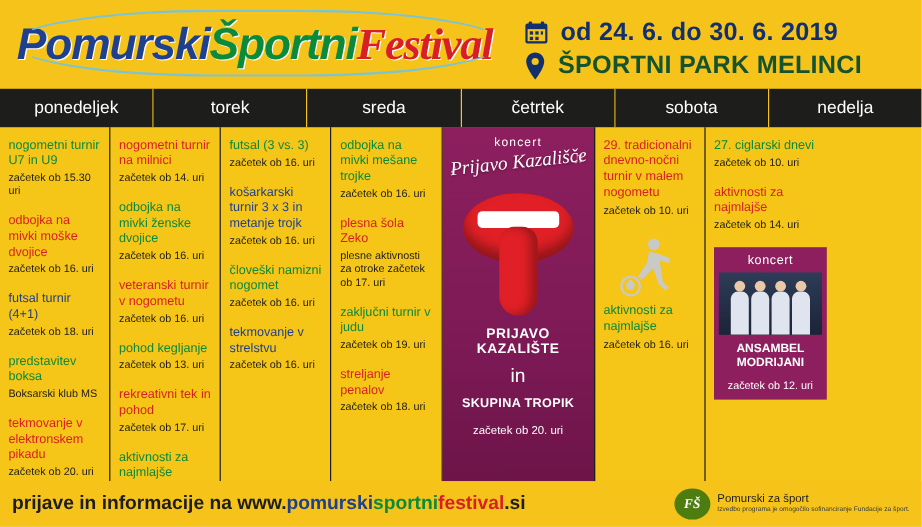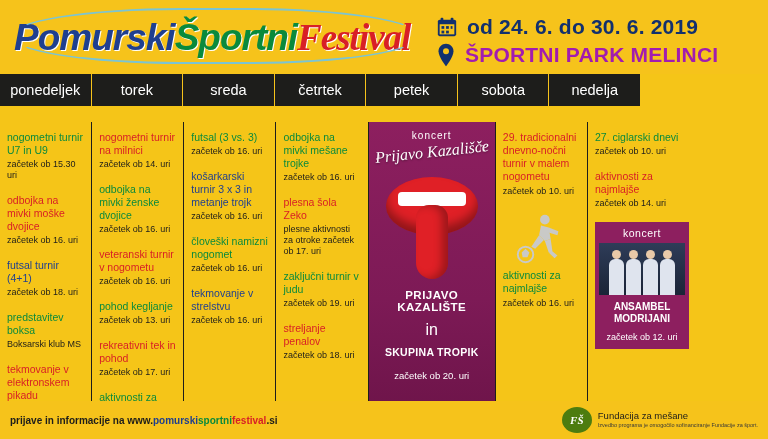--- a/index.html
+++ b/index.html
@@ -53,48 +53,47 @@
     padding: 7px 10px 7px 6px;
     display: flex; flex-direction: column; justify-content: flex-end;
   }
   .hdr-line { display: flex; align-items: center; gap: 9px; }
   .hdr-line + .hdr-line { margin-top: 4px; }
   .hdr-date {
     color: #12306e; font-size: 21px; font-weight: bold;
     letter-spacing: .2px; white-space: nowrap;
   }
   .hdr-place {
-    color: #a21caf; font-size: 21px; font-weight: bold;
+    color: #14532d; font-size: 21px; font-weight: bold;
     letter-spacing: .2px; white-space: nowrap;
   }
   .ico-cal { width: 22px; height: 22px; flex: 0 0 22px; }
   .ico-pin { width: 20px; height: 24px; flex: 0 0 20px; display:flex; justify-content:center; }
 
   
   .daybar {
     position: absolute; top: 74px; left: 0;
-    width: 640px; height: 32px;
+    width: 768px; height: 32px;
     display: flex;
   }
   .daybar .day {
     flex: 1 1 0;
     background: #1d1d1b;
     color: #ffffff;
     font-size: 14.5px;
     display: flex; align-items: center; justify-content: center;
     border-right: 1px solid #f6c31b;
   }
   .daybar .day:last-child { border-right: none; }
 
   
   .cols {
     position: absolute; top: 106px; left: 0;
     width: 696px; height: 295px;
     display: flex;
-    margin-top: 16px;
   }
   .col {
     flex: 1 1 0;
     border-right: 1px solid #1d1d1b;
     padding: 9px 7px 0 7px;
     position: relative;
   }
   .col:last-child { border-right: none; }
   .event { margin-bottom: 13px; }
   .ev-title { font-size: 10.5px; line-height: 1.25; }
@@ -185,21 +184,21 @@
 
   
   .footer {
     position: absolute; top: 401px; left: 0;
     width: 768px; height: 38px;
     background: #f6c31b;
     display: flex; align-items: center;
     padding: 0 10px;
   }
   .footer-text {
-    font-size: 10px; font-weight: bold; color: #1d1d1b;
+    font-size: 16px; font-weight: bold; color: #1d1d1b;
     white-space: nowrap;
   }
   .ft-blue { color: #1f3f8f; }
   .ft-green { color: #0a8a3c; }
   .ft-red { color: #d81f26; }
   .footer-right {
     margin-left: auto; display: flex; align-items: center; gap: 6px;
   }
   .fs-logo {
     width: 30px; height: 26px; border-radius: 50%;
@@ -249,21 +248,20 @@
         <span class="hdr-place">ŠPORTNI PARK MELINCI</span>
       </div>
     </div>
   </div>
 
   <div class="daybar">
     <div class="day">ponedeljek</div>
     <div class="day">torek</div>
     <div class="day">sreda</div>
     <div class="day">četrtek</div>
-    <div class="day">petek</div>
     <div class="day">sobota</div>
     <div class="day">nedelja</div>
   </div>
 
   <div class="cols">
 
     <div class="col">
       <div class="event">
         <div class="ev-title c-green">nogometni turnir U7 in U9</div>
         <div class="ev-time">začetek ob 15.30 uri</div>
@@ -418,19 +416,19 @@
 
   </div>
 
   <div class="footer">
     <div class="footer-text">
       <span>prijave in informacije na www.</span><span class="ft-blue">pomurski</span><span class="ft-green">sportni</span><span class="ft-red">festival</span><span>.si</span>
     </div>
     <div class="footer-right">
       <div class="fs-logo">FŠ</div>
       <div>
-        <div class="fs-name">Fundacija za mešane</div>
+        <div class="fs-name">Pomurski za šport</div>
         <div class="fs-sub">Izvedbo programa je omogočilo sofinanciranje Fundacije za šport.</div>
       </div>
     </div>
   </div>
 
 </div>
 
 </body></html>

